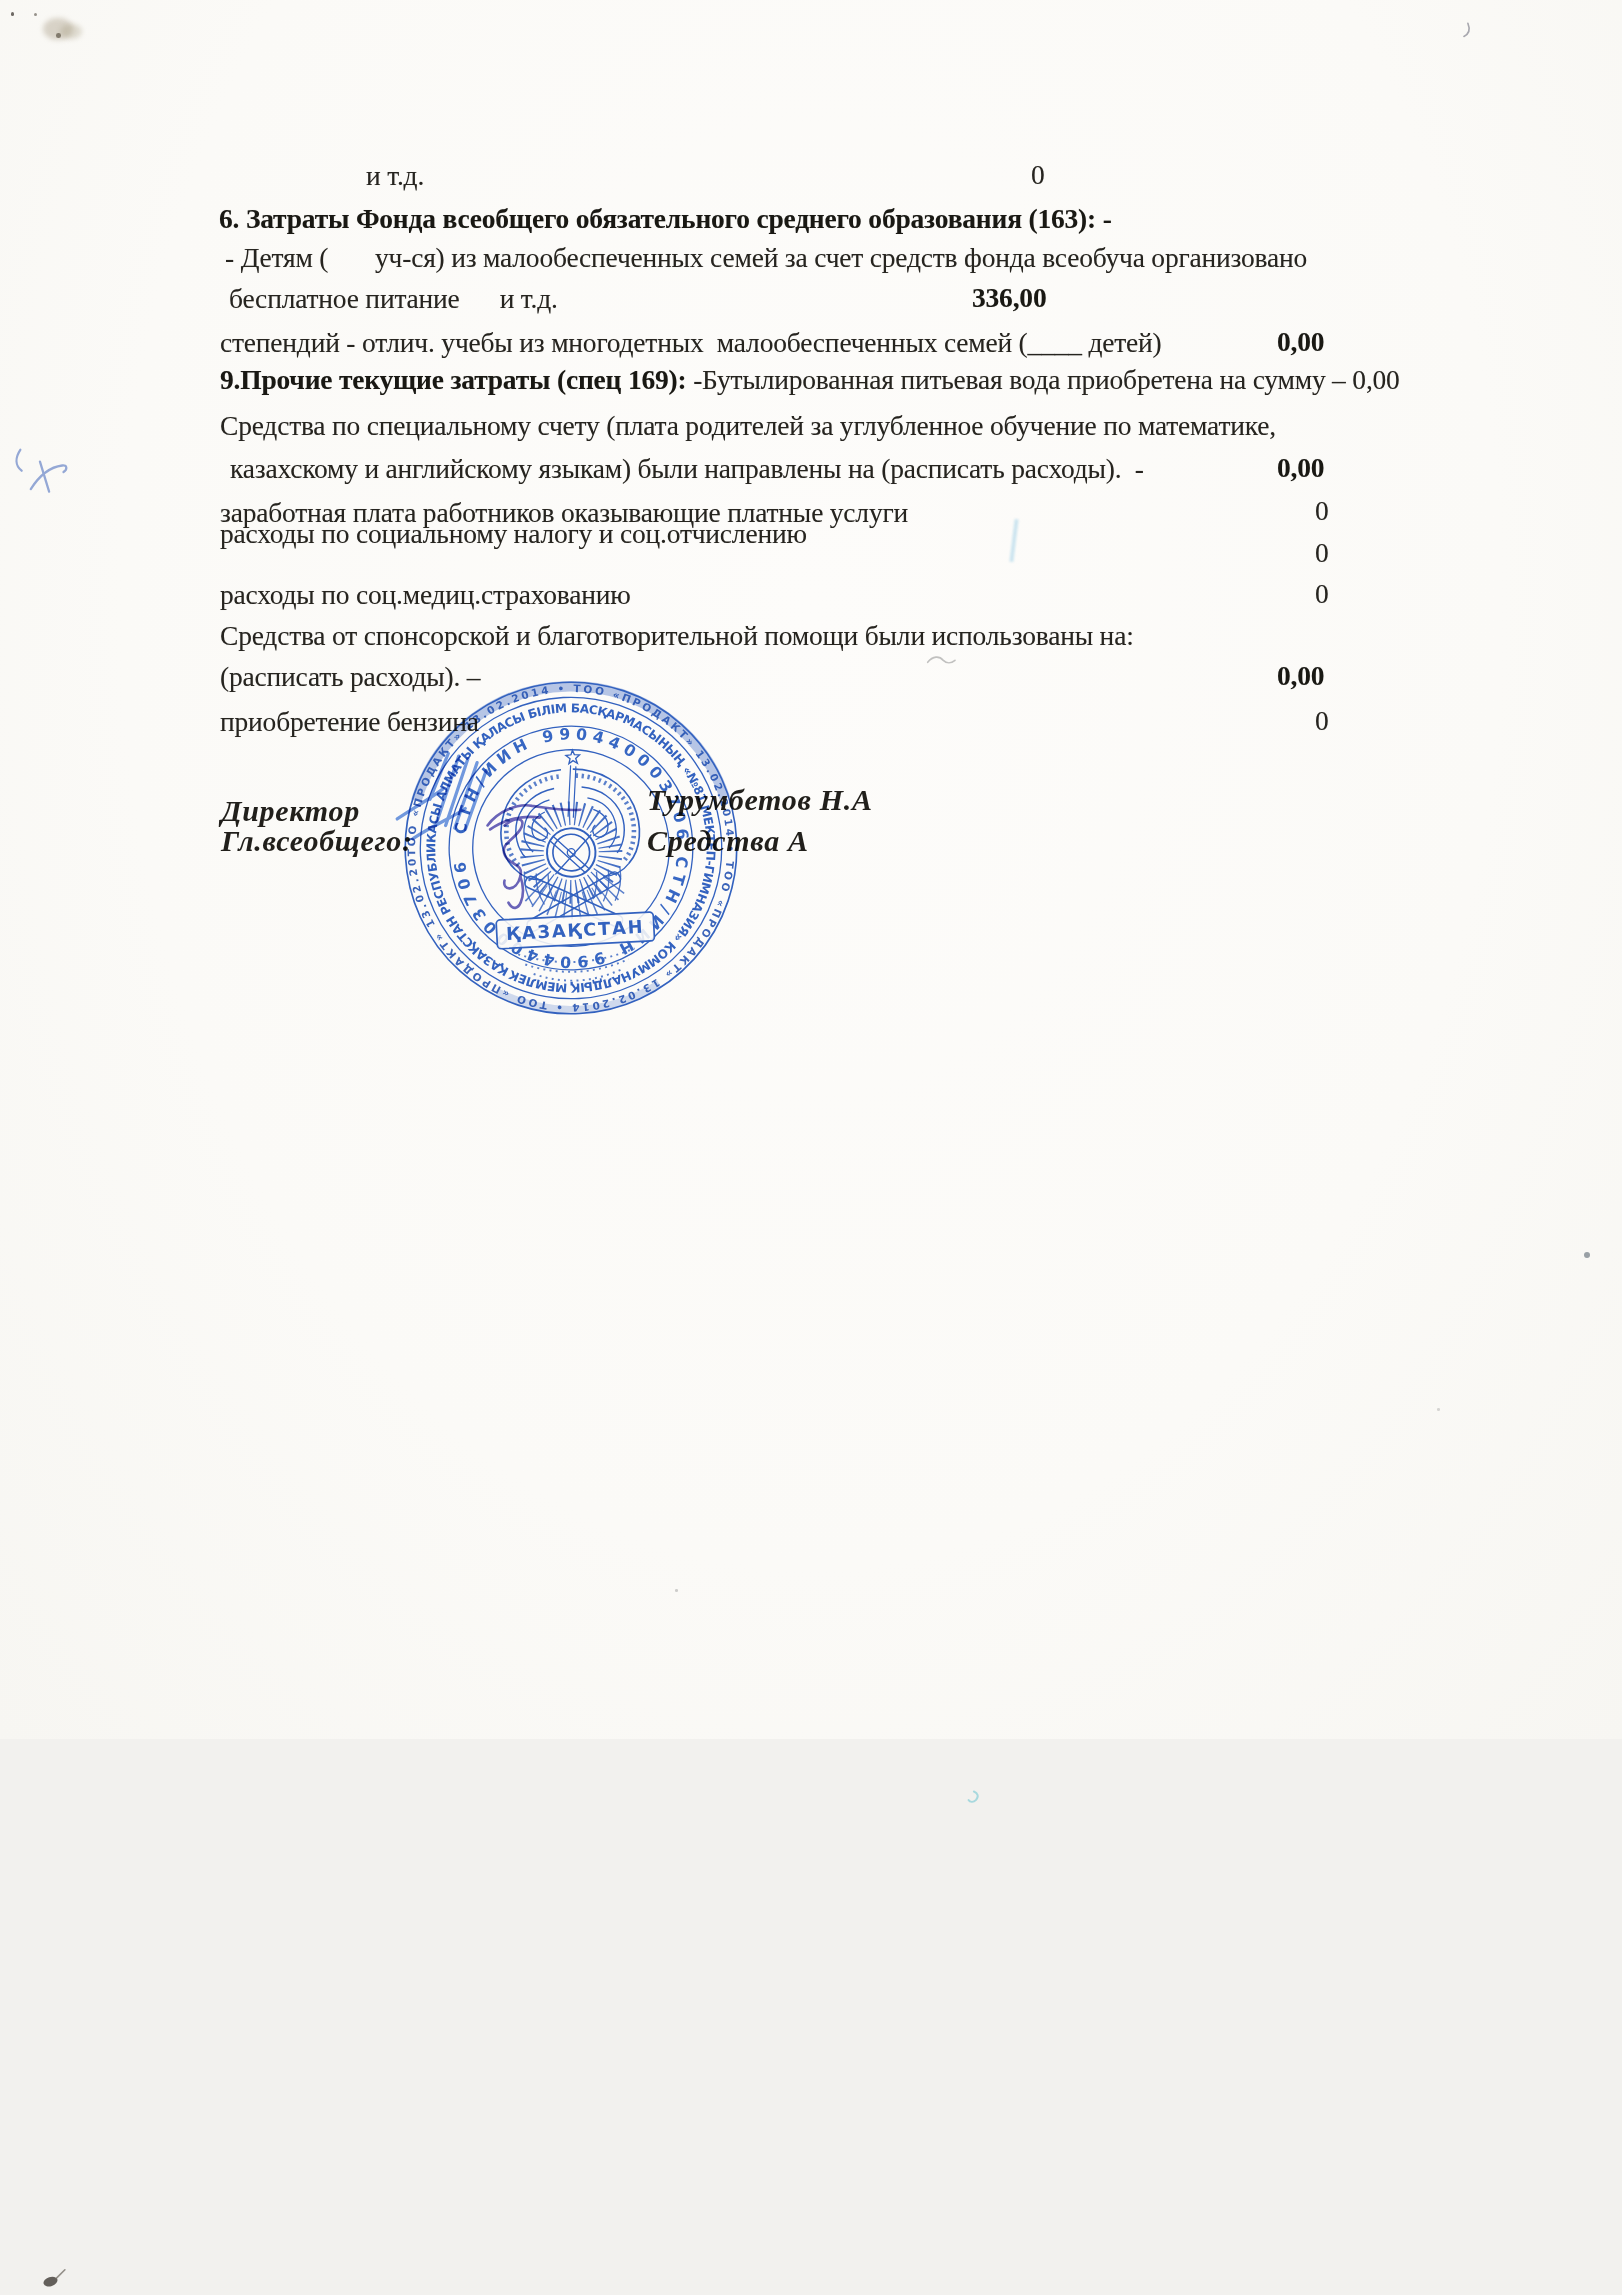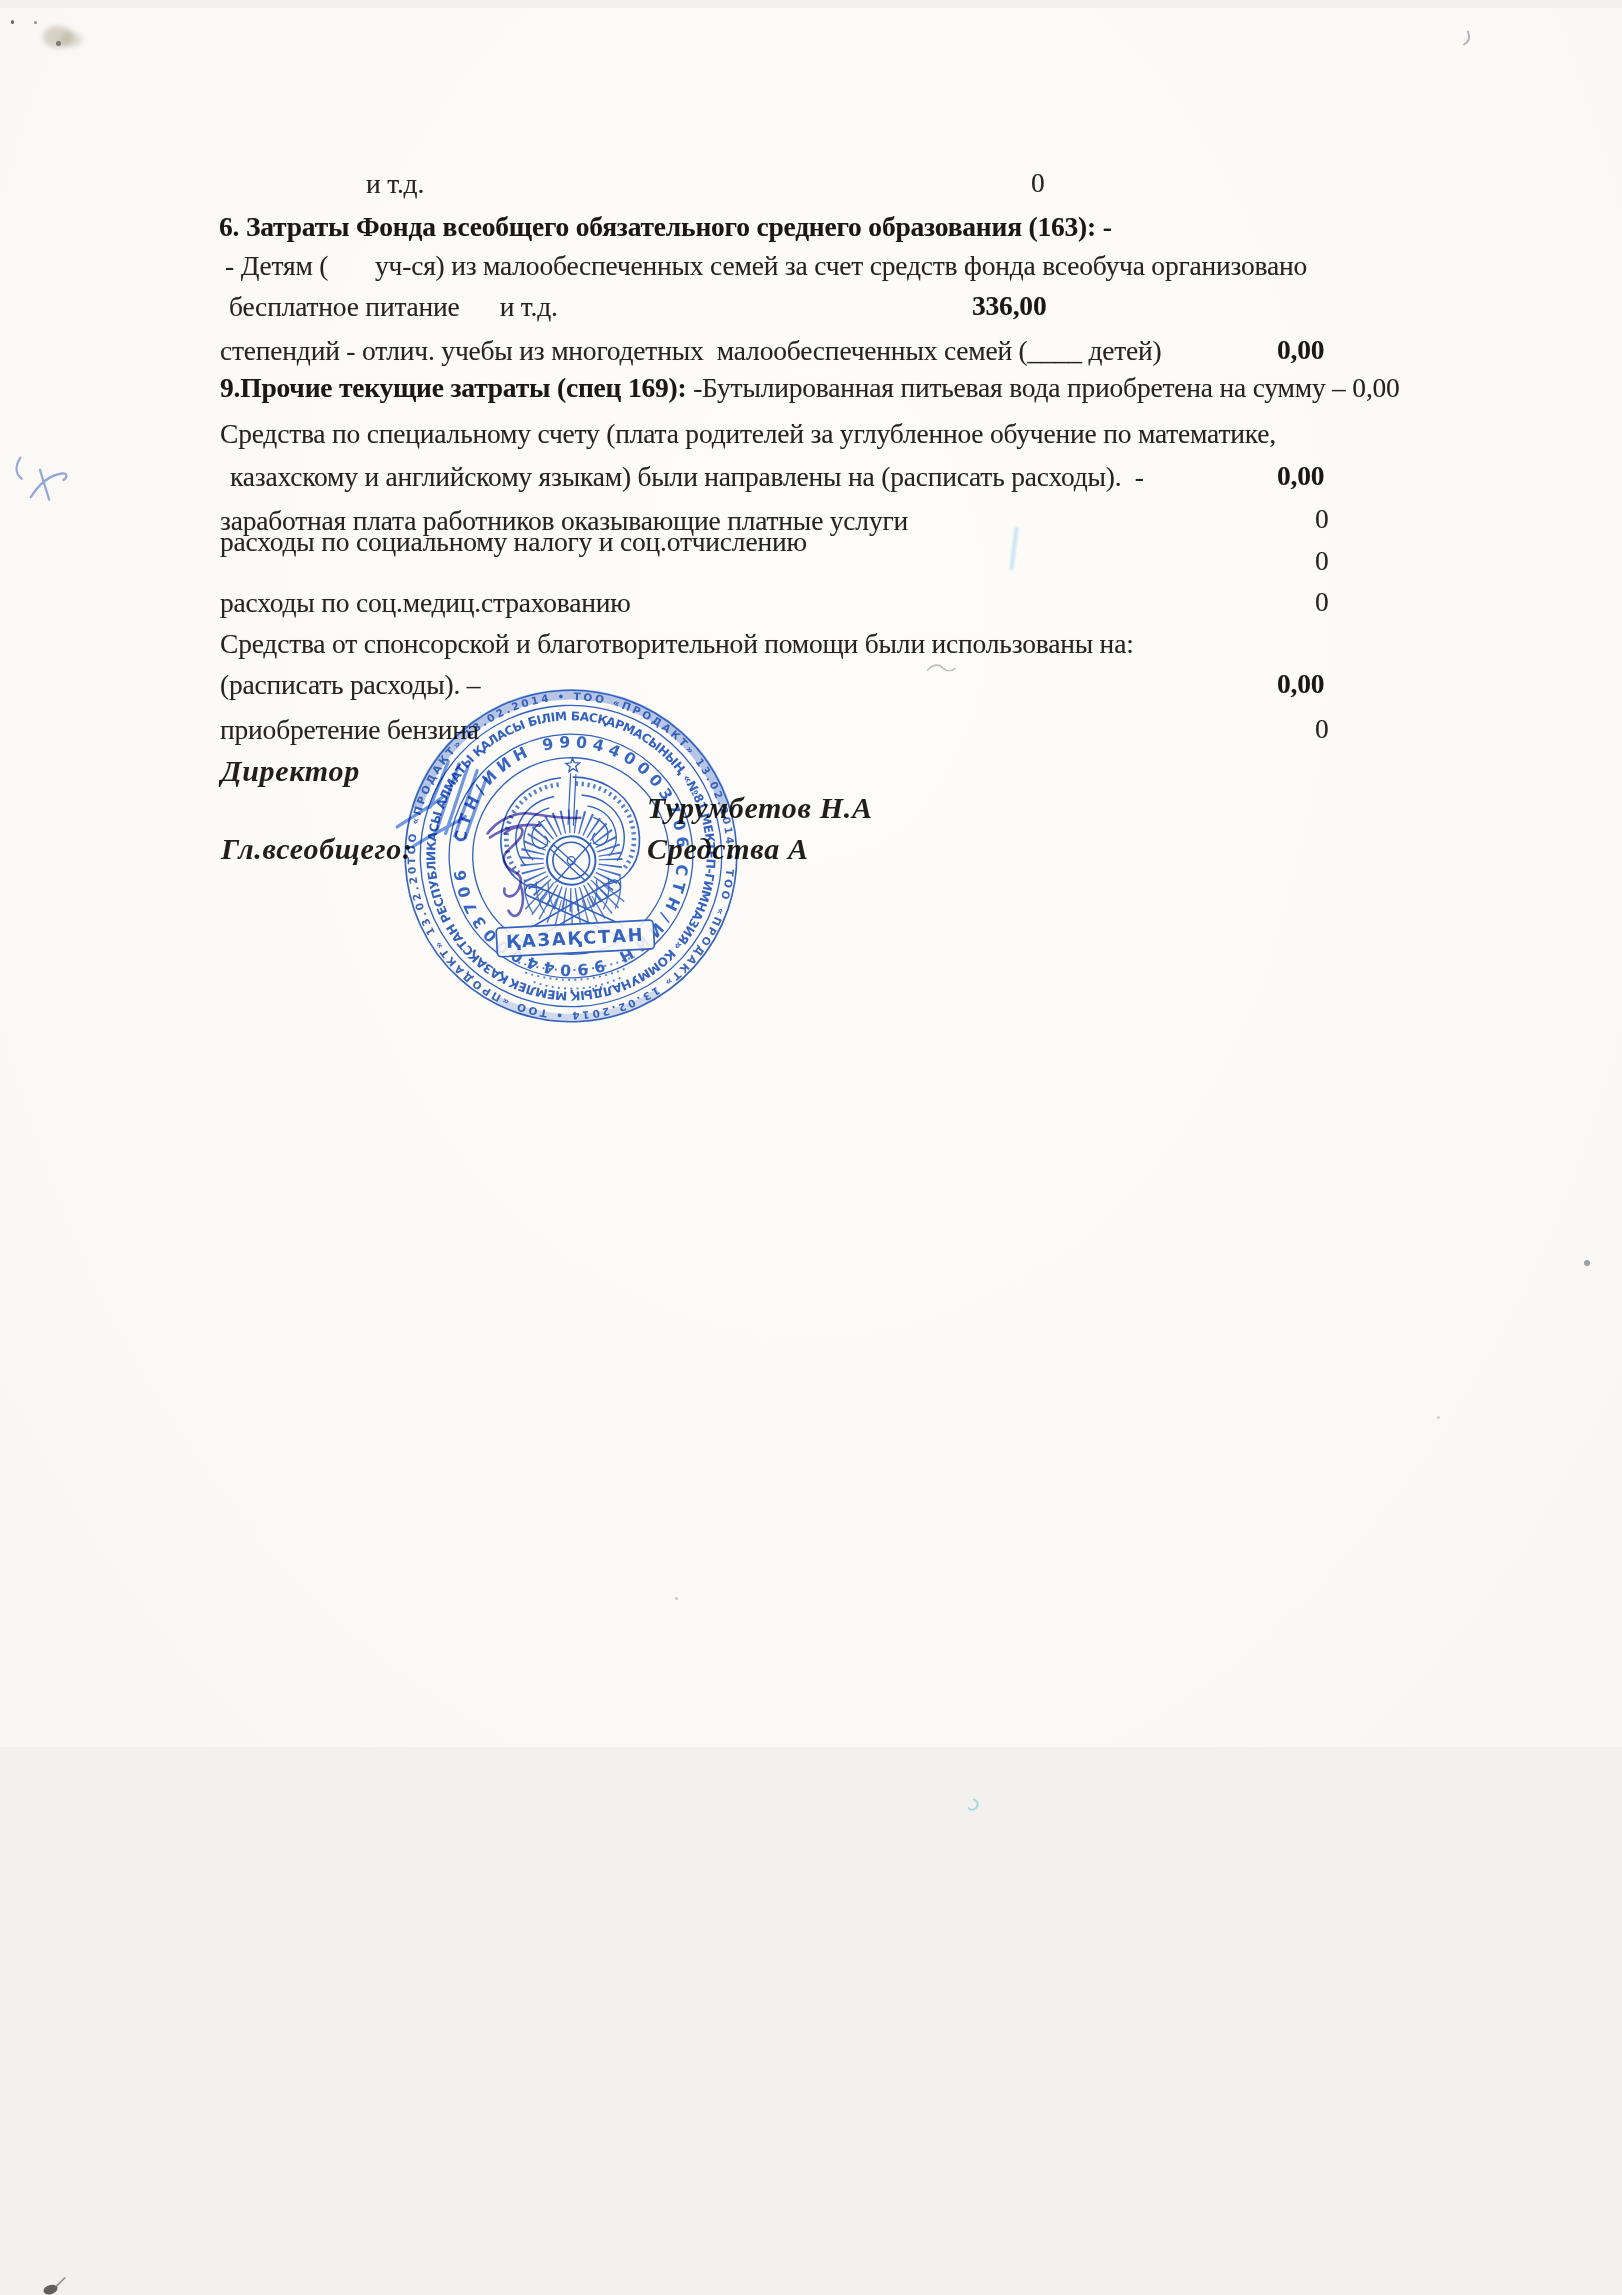--- a/index.html
+++ b/index.html
@@ -1,19 +1,19 @@
 <!DOCTYPE html>
 <html style="font-size:10.5px"><head>
 <meta charset="utf-8">
 <style>
   html,body{margin:0;padding:0;}
   body{width:1623px;height:2295px;overflow:hidden;background:#f2f1ee;}
   .page{position:relative;width:1623px;height:1739px;
         background:radial-gradient(ellipse at 50% 35%, #fdfcfa 0%, #fbfaf7 60%, #f7f6f2 100%);
-        font-family:"Liberation Serif","DejaVu Serif",serif;margin-top:8px;}
+        font-family:"Liberation Serif","DejaVu Serif",serif;}
   .tline{position:absolute;font-size:27.5px;line-height:1.15;color:#26241f;white-space:pre;letter-spacing:-0.2px;}
   .b{font-weight:bold;color:#191813;}
   .sig{position:absolute;font-family:"Liberation Serif","DejaVu Serif",serif;
        font-style:italic;font-weight:bold;font-size:30px;color:#211f1b;letter-spacing:0.7px;white-space:pre;}
   .soft{text-shadow:0 0 0.7px rgba(40,40,40,.25);}
   
   .stamp{position:absolute;left:381px;top:658px;width:380px;height:380px;
          mix-blend-mode:multiply;opacity:.96;filter:blur(0.3px);}
   .stamp .ln{fill:none;stroke:#2a5cc2;}
   .ring-main{font-family:"DejaVu Sans","Liberation Sans",sans-serif;font-weight:bold;
@@ -64,21 +64,21 @@
   <div class="tline soft" style="left:1315px;top:578px">0</div>
 
   <div class="tline soft" style="left:220px;top:620px">Средства от спонсорской и благотворительной помощи были использованы на:</div>
 
   <div class="tline soft" style="left:220px;top:661px">(расписать расходы). –</div>
   <div class="tline soft b" style="left:1277px;top:660px">0,00</div>
 
   <div class="tline soft" style="left:220px;top:706px">приобретение бензина</div>
   <div class="tline soft" style="left:1315px;top:705px">0</div>
 
-  <div class="sig" style="left:221px;top:746px">Директор</div>
+  <div class="sig" style="left:221px;top:794px">Директор</div>
   <div class="sig" style="left:647px;top:783px">Турумбетов Н.А</div>
   <div class="sig" style="left:221px;top:824px">Гл.всеобщего:</div>
   <div class="sig" style="left:647px;top:824px">Средства А</div>
 
   <svg class="stamp" viewBox="0 0 580 580">
     <g transform="rotate(-3 290 290)">
 
       <circle class="ln" cx="290" cy="290" r="253" stroke-width="2.5"></circle>
       <circle class="ln" cx="290" cy="290" r="230" stroke-width="2"></circle>
       <circle class="ln" cx="290" cy="290" r="186" stroke-width="2"></circle>

